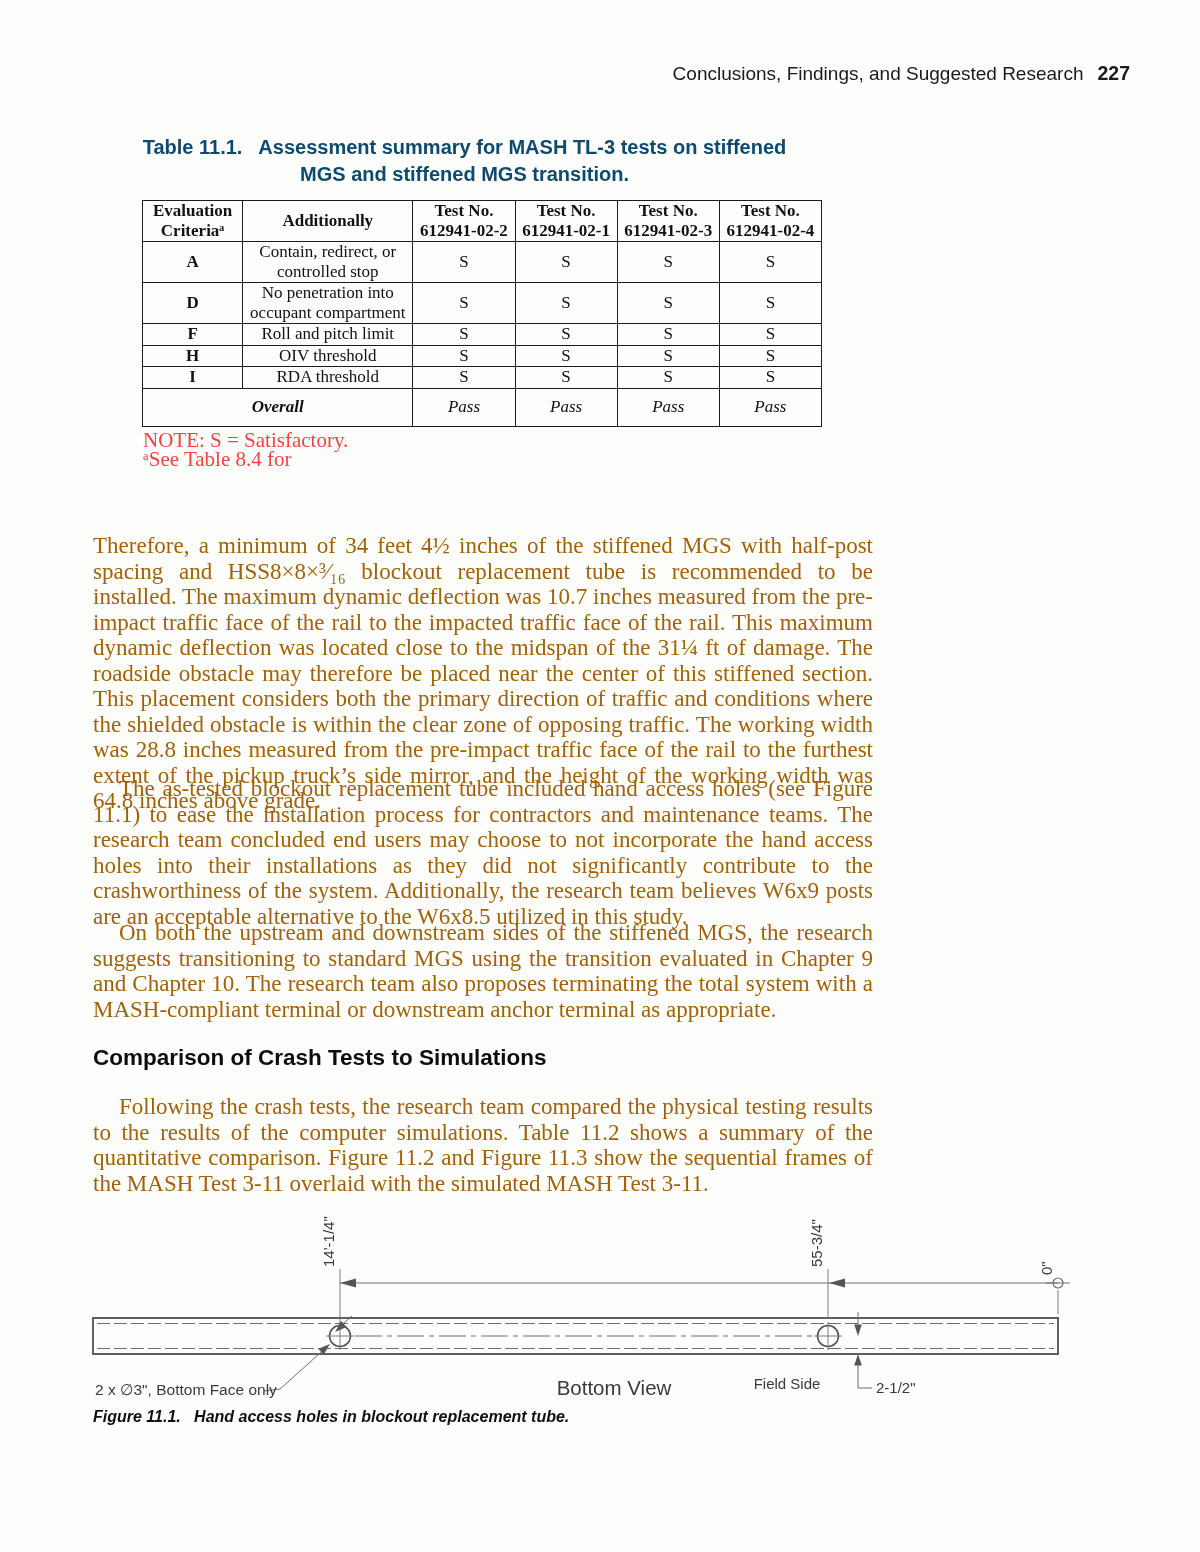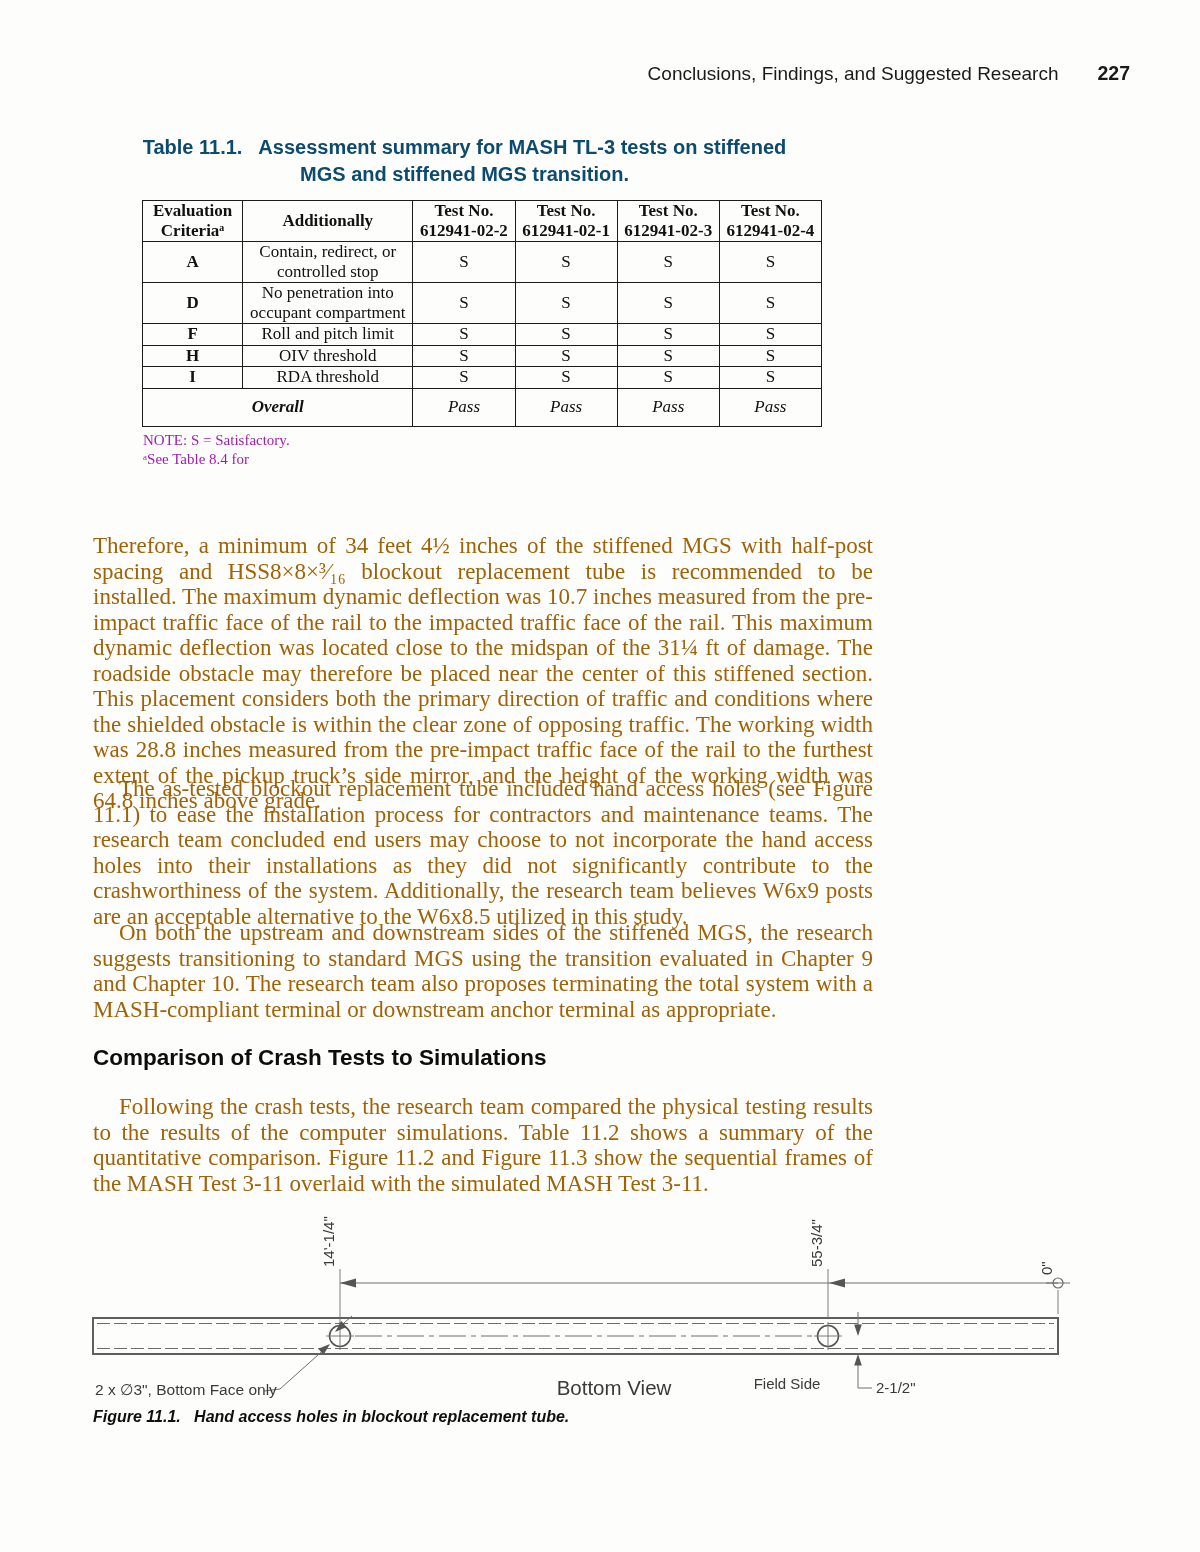--- a/index.html
+++ b/index.html
@@ -12,21 +12,21 @@
     overflow:hidden;
   }
   .abs{position:absolute;}
   
   .page-header{
     top:62px; right:70px;
     font-family:"Liberation Sans","DejaVu Sans",sans-serif;
     font-size:19px; color:#1a1a1a;
     display:flex; align-items:flex-end; gap:14px;
   }
-  .page-header .pagenum{font-weight:bold; font-size:19.5px;margin-left:25px;}
+  .page-header .pagenum{font-weight:bold; font-size:19.5px;}
   
   .table-caption{
     top:134px; left:142px; width:645px;
     font-family:"Liberation Sans","DejaVu Sans",sans-serif;
     font-weight:bold; font-size:20px; line-height:27px;
     color:#0c4a6e; white-space:pre-wrap;text-align:center;
   }
   
   table.assessment{
     top:200px; left:142px; width:680px;
@@ -43,21 +43,21 @@
   .col-crit{width:100px;} .col-desc{width:170px;}
   .col-t{width:102px;}
   tr.hdr{height:40px;padding-left:6px;} tr.r2{height:41px;} tr.r1{height:21.5px;}
   tr.overall{height:38px;}
   tr.overall td{font-size:17px;font-style:italic;}
   tr.overall .lbl{font-weight:bold;}
   .crit{font-weight:bold;}
   
   .table-notes{
     top:431px; left:143px;
-    font-size:15px; line-height:19px; color:#a21caf;
+    font-size:21px; line-height:19px; color:#ef4444;
   }
   
   .body-par{
     left:93px; width:780px;
     font-size:23px; line-height:25.5px;
     text-align:justify; color:#a16207;
   }
   .indent{text-indent:26px;}
   #para1{top:510px;}
   #para2{top:753px;}

